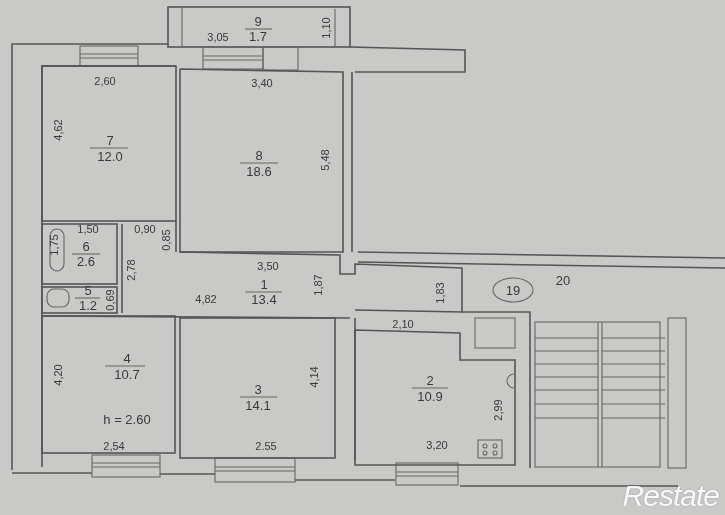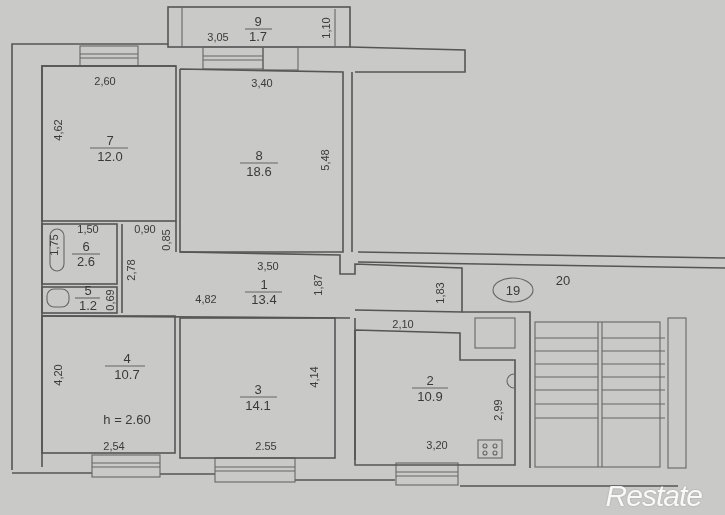--- a/index.html
+++ b/index.html
@@ -10,21 +10,21 @@
       position: relative;
     }
     #plan { position: absolute; left: 0; top: 0; width: 725px; height: 515px; }
     .lbl { font-family: "Liberation Sans", sans-serif; fill: #3a3a3a; }
     .num { font-size: 13px; }
     .area { font-size: 13px; }
     .dim { font-size: 11px; }
     .wall { fill: none; stroke: #555; stroke-width: 1.6; }
     .thin { fill: none; stroke: #666; stroke-width: 1.1; }
     .watermark {
-      position: absolute; right: 23px; bottom: 2px;
+      position: absolute; right: 6px; bottom: 2px;
       font-family: "Liberation Sans", sans-serif;
       font-style: italic; font-size: 30px; color: #ffffff;
       letter-spacing: -1px; opacity: 0.9;
       text-shadow: 0 0 2px rgba(0,0,0,0.25);
     }
   </style>
 </head>
 <body>
 
 <svg id="plan" viewBox="0 0 725 515" xmlns="http://www.w3.org/2000/svg">

